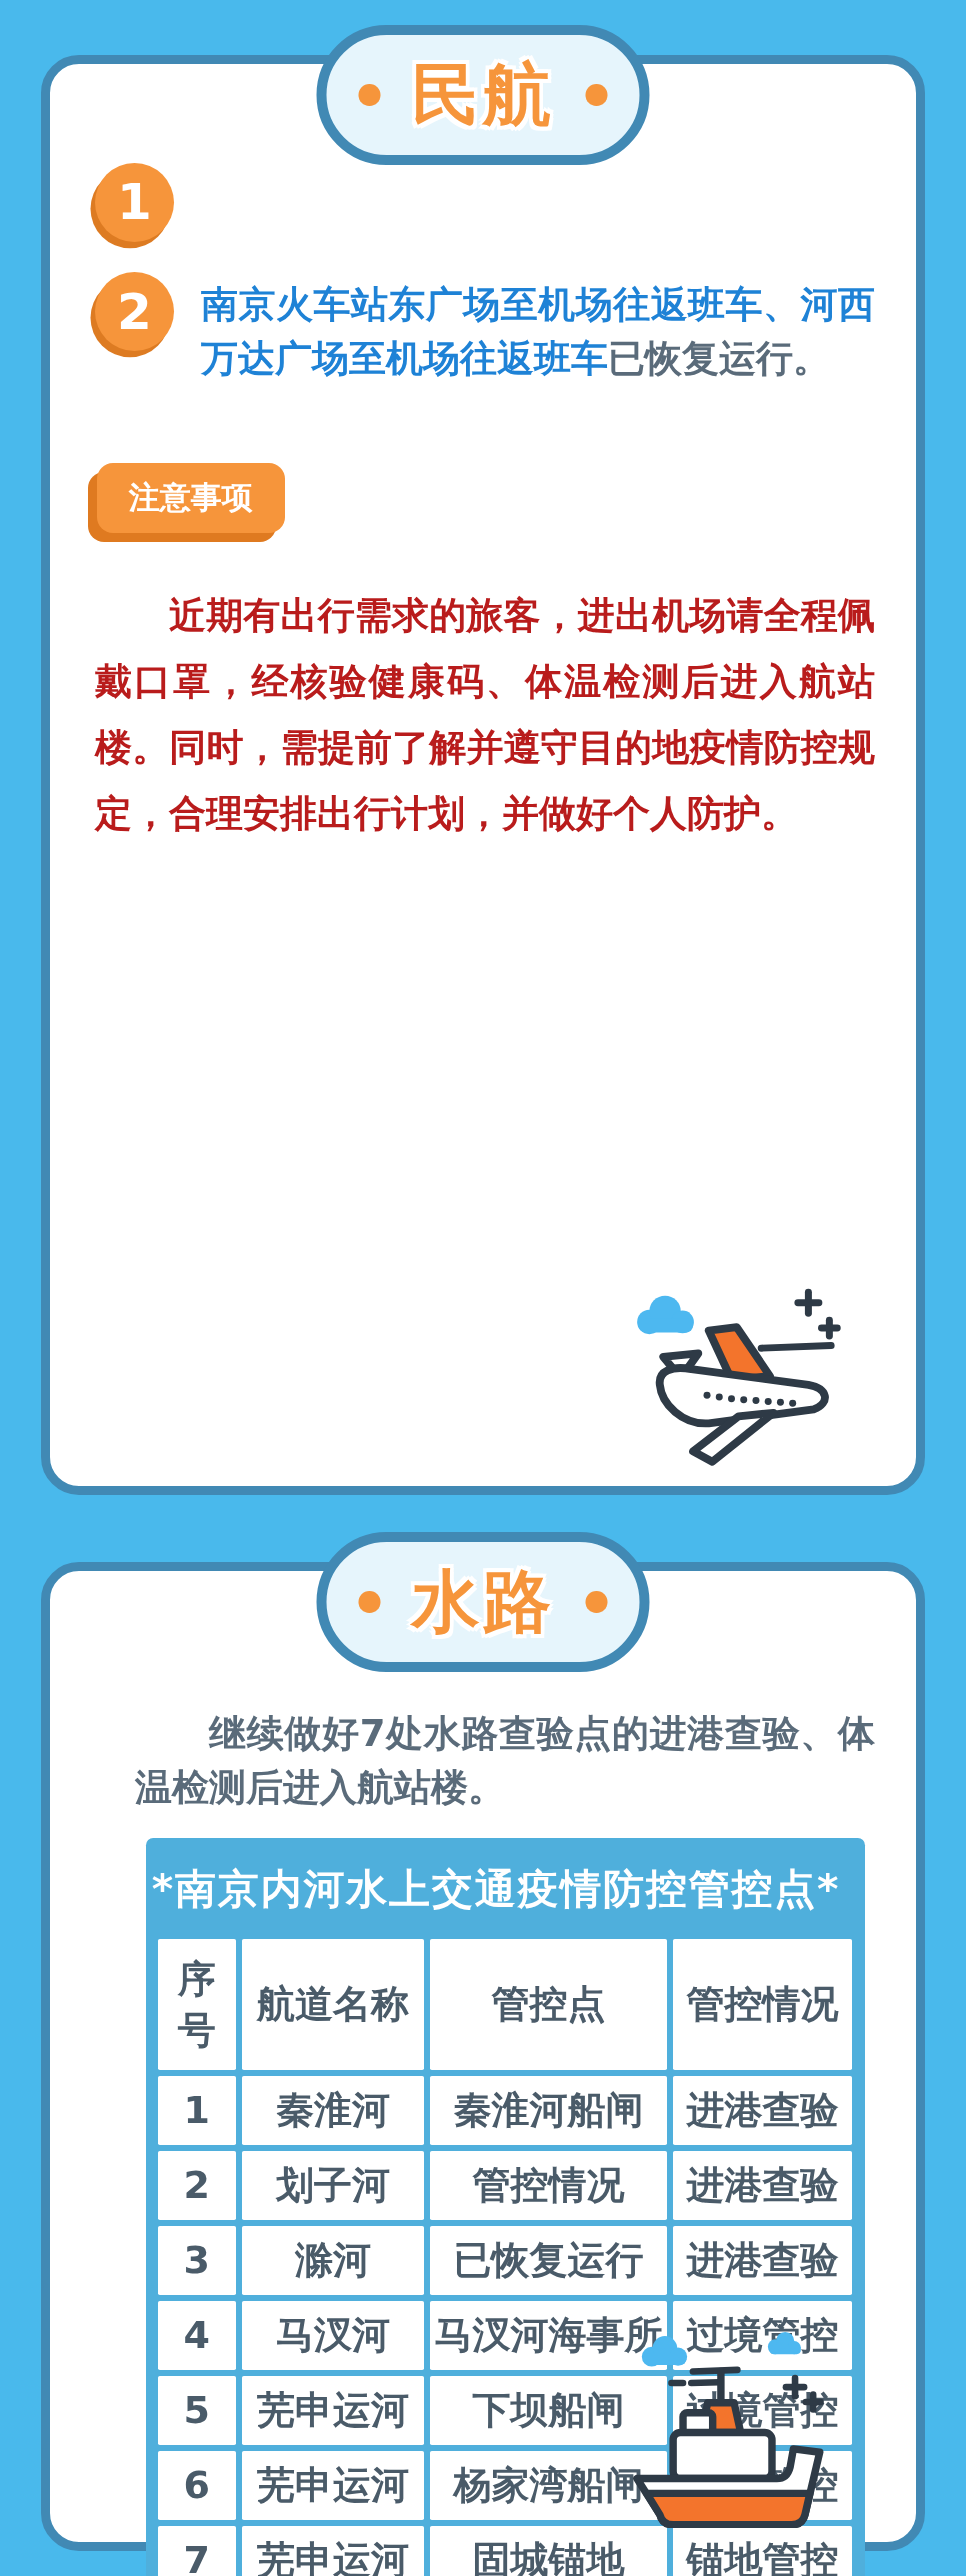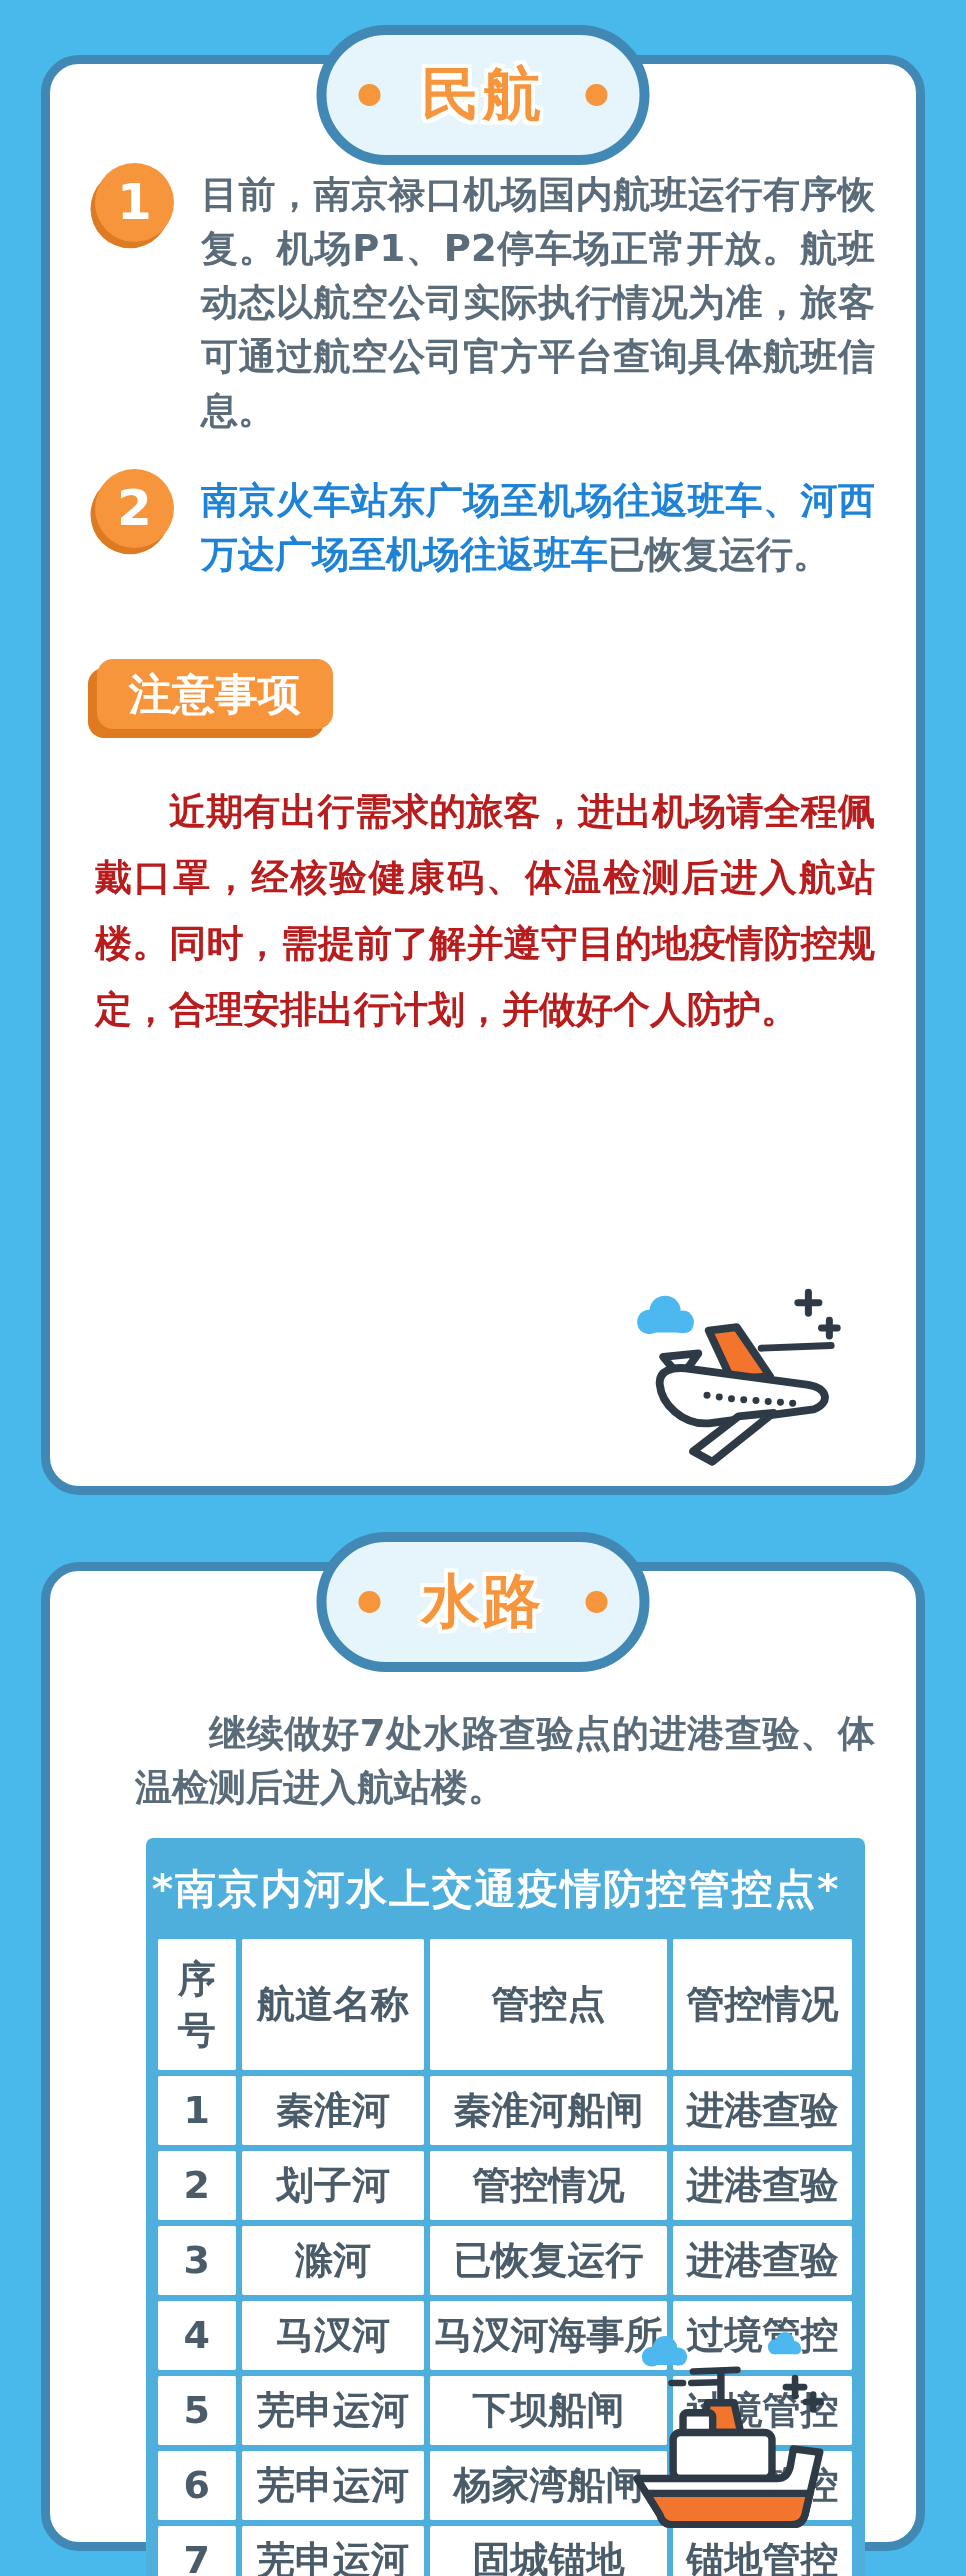--- a/index.html
+++ b/index.html
@@ -18,40 +18,40 @@
 
   .pill{
     position:absolute;left:50%;transform:translateX(-50%);top:-39px;
     width:333px;height:140px;box-sizing:border-box;
     background:#E6F5FC;border:10.7px solid #4189B4;border-radius:89px;
     display:flex;align-items:center;justify-content:space-between;
     padding:0 32px;z-index:5;
   }
   .pill-dot{width:21.5px;height:21.5px;border-radius:50%;background:#F6953B;}
   .pill-title{
-    font-size:58px;color:#F6953B;letter-spacing:3.6px;
+    font-size:68px;color:#F6953B;letter-spacing:3.6px;
     text-shadow:-3.6px -3.6px 0 #FFF,3.6px -3.6px 0 #FFF,-3.6px 3.6px 0 #FFF,3.6px 3.6px 0 #FFF,
                 -3.6px 0 0 #FFF,3.6px 0 0 #FFF,0 -3.6px 0 #FFF,0 3.6px 0 #FFF;
   }
 
   .content{padding:104px 41px 0 45px;position:relative;}
   .content-water{padding:136px 41px 0 45px;position:relative;}
 
   .item{display:flex;gap:27px;margin-bottom:36px;align-items:flex-start;}
   .num-circle{
     flex-shrink:0;width:79px;height:79px;border-radius:50%;margin-top:-5.4px;
     background:#F6953B;box-shadow:-4.5px 6.3px 0 #DD7B22;
     color:#FFF;font-size:50px;display:flex;align-items:center;justify-content:center;
   }
   .item-text{flex:1;font-size:37px;line-height:54px;color:#5A6B7A;text-align:justify;}
   .hl-blue{color:#1E82D6;}
 
   .badge{
     display:inline-block;margin:41px 0 0 1.8px;
-    background:#F6953B;color:#FFF;font-size:43px;line-height:45px;
+    background:#F6953B;color:#FFF;font-size:31px;line-height:45px;
     padding:12.5px 32px;border-radius:16px;box-shadow:-9px 9px 0 #DF7A20;
   }
   .para{
     margin:50px 0 0 0;font-size:37px;line-height:66px;color:#b91c1c;
     text-align:justify;text-indent:2em;
   }
   .para2{margin-top:27px;}
 
   .corner-icon{position:absolute;right:63px;bottom:12.5px;}
   .corner-icon-ship{position:absolute;right:72px;bottom:14.3px;}
@@ -85,21 +85,20 @@
   <div class="pill">
     <span class="pill-dot"></span>
     <span class="pill-title">民航</span>
     <span class="pill-dot"></span>
   </div>
 
   <div class="content">
 
     <div class="item">
       <div class="num-circle">1</div>
-      <div class="item-text">目前，南京禄口机场国内航班运行有序恢复。机场P1、P2停车场正常开放。航班动态以航空公司实际执行情况为准，旅客可通过航空公司官方平台查询具体航班信息。</div>
     </div>
 
     <div class="item">
       <div class="num-circle">2</div>
       <div class="item-text"><span class="hl-blue">南京火车站东广场至机场往返班车、河西万达广场至机场往返班车</span><span>已恢复运行。</span></div>
     </div>
 
     <div class="badge">注意事项</div>
 
     <p class="para">近期有出行需求的旅客，进出机场请全程佩戴口罩，经核验健康码、体温检测后进入航站楼。同时，需提前了解并遵守目的地疫情防控规定，合理安排出行计划，并做好个人防护。</p>

